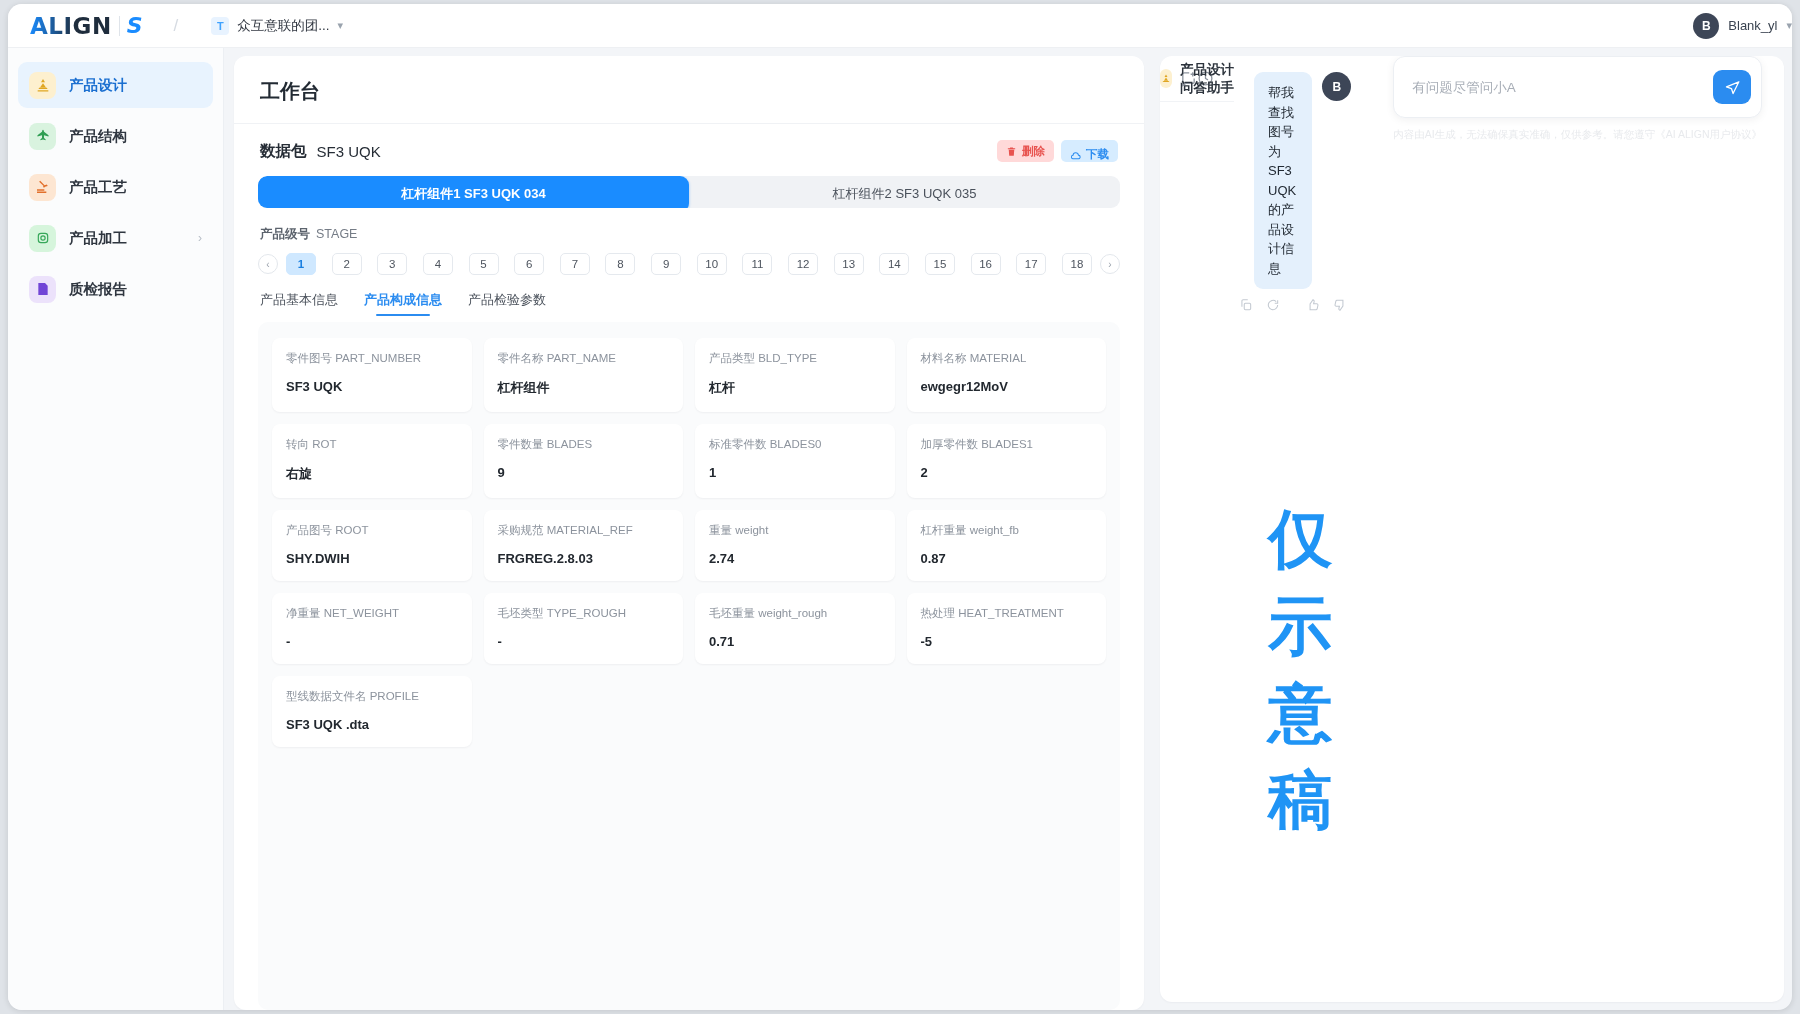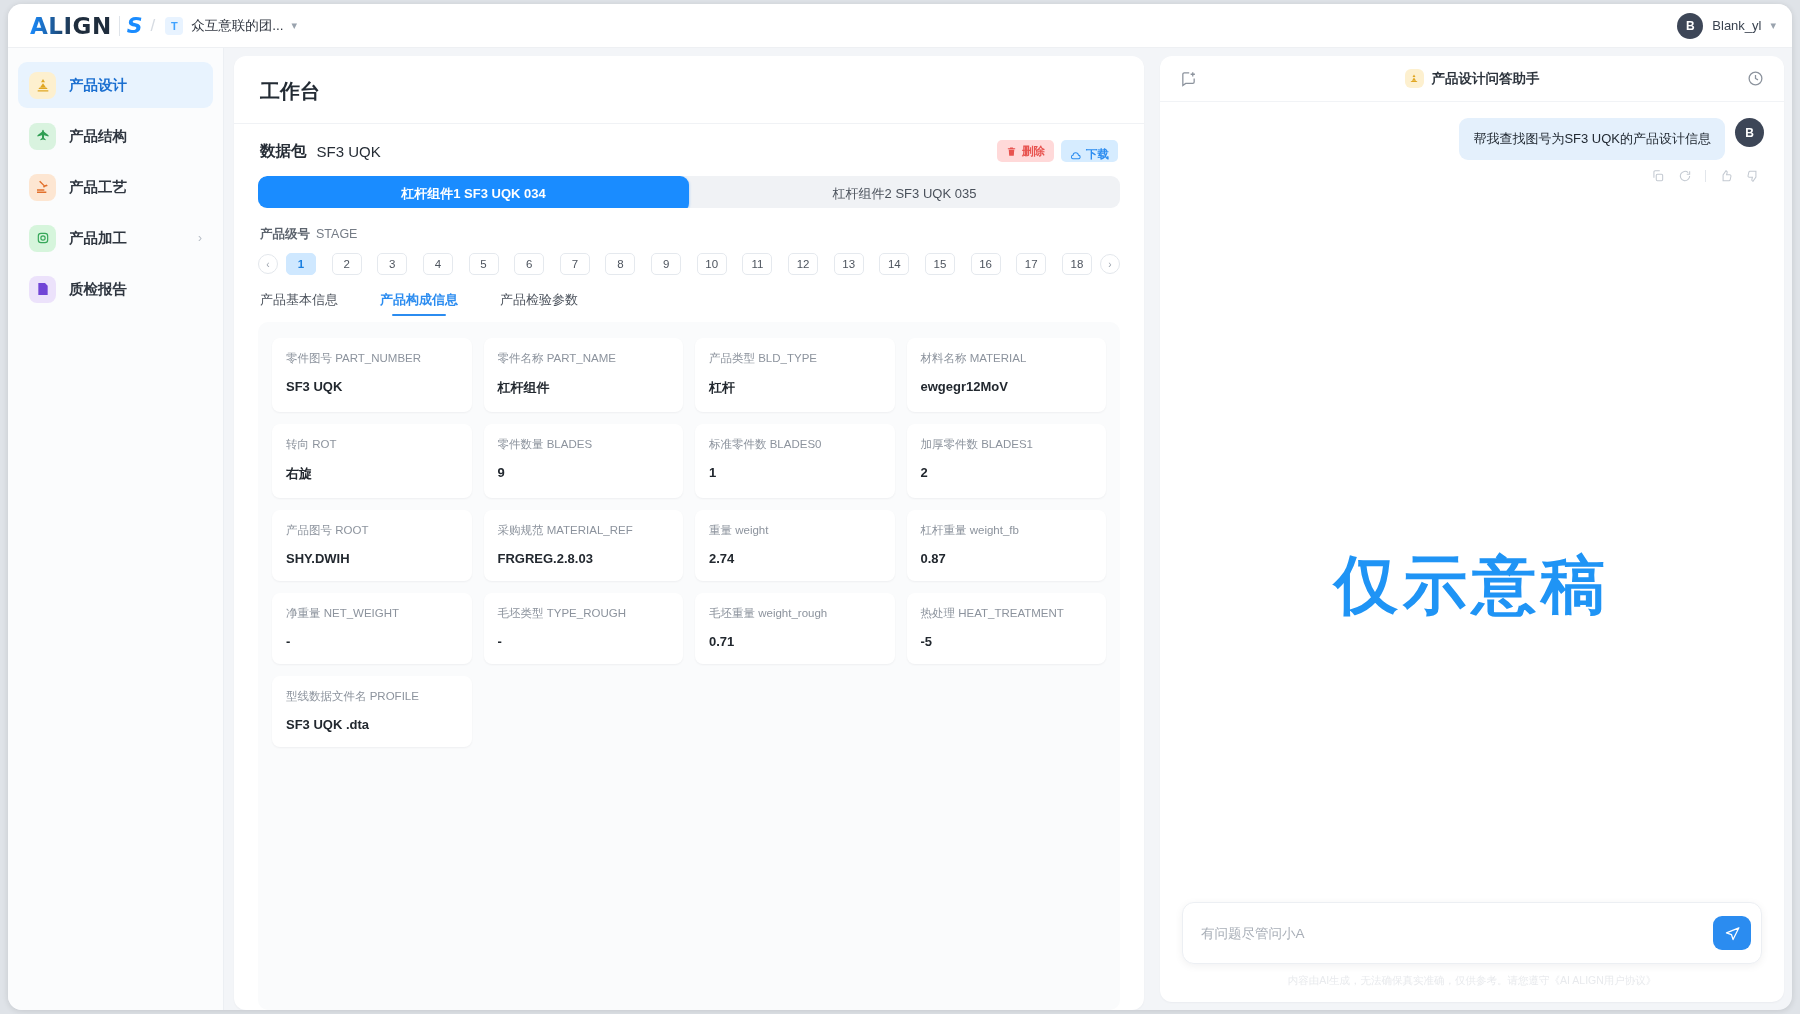--- a/index.html
+++ b/index.html
@@ -15,23 +15,24 @@
     background: #f3f5f8;
     border-radius: 14px;
     overflow: hidden;
     box-shadow: 0 1px 6px rgba(0,0,0,.12);
   }
 
   
   .topbar {
     height: 44px; background: #ffffff;
     display: flex; align-items: center;
-    padding: 0 16px 0 22px;
+    padding: 0 0 0 22px;
     border-bottom: 1px solid #eef0f3;
     position: relative;
+    gap: 23px;
   }
   .logo { display: flex; align-items: center; gap: 7px; }
   .logo-align {
     font-size: 23px; font-weight: 700; letter-spacing: .5px;
     background: linear-gradient(92deg,#1a8cff 0%,#1f2d3d 55%,#1f2d3d 100%);
     -webkit-background-clip: text; background-clip: text; color: transparent;
     font-family: "DejaVu Sans", sans-serif;
   }
   .logo-divider { width:1px; height:20px; background:#dfe4ea; }
   .logo-s {
@@ -145,21 +146,21 @@
   .pg-list { display:flex; gap:0; flex:1; justify-content:space-between; margin:0 8px; }
   .pg {
     min-width:30px; height:22px; padding:0 6px;
     border:1px solid #e5e9ee; border-radius:5px; background:#fff;
     display:flex; align-items:center; justify-content:center;
     font-size:11.5px; color:#4d545e; cursor:pointer;
   }
   .pg.active { background:#cfe8ff; border-color:#cfe8ff; color:#1a7fe0; font-weight:700; }
 
   .sub-tabs {
-    display:flex; gap:42px; margin: 16px 0 0 2px;
+    display:flex; gap:26px; margin: 16px 0 0 2px;
     border-bottom:0;
   }
   .sub-tab {
     font-size:13px; color:#4a515b; padding-bottom:7px; cursor:pointer;
     position:relative; font-weight:500;
   }
   .sub-tab.active { color:#2b8cf0; font-weight:700; }
   .sub-tab.active::after {
     content:""; position:absolute; left:12px; right:12px; bottom:0;
     height:2px; background:#2b8cf0; border-radius:2px;
@@ -183,21 +184,21 @@
   .fval { font-size:13px; color:#22282f; font-weight:600; }
 
   
   .chat {
     width: 640px; flex:0 0 640px;
     padding: 8px 8px 8px 8px;
     display:flex;
   }
   .chat-card {
     background:#fff; border-radius:12px; flex:1;
-    display:flex; flex-direction:column; position:relative; overflow:hidden;
+    display:flex; position:relative; overflow:hidden;
     box-shadow: 0 1px 2px rgba(16,24,40,.04);
   }
   .chat-head {
     height:46px; display:flex; align-items:center;
     padding:0 20px; border-bottom:1px solid #f1f3f6; position:relative;
   }
   .chat-head-center {
     position:absolute; left:0; right:0; display:flex;
     align-items:center; justify-content:center; gap:8px;
     pointer-events:none;

